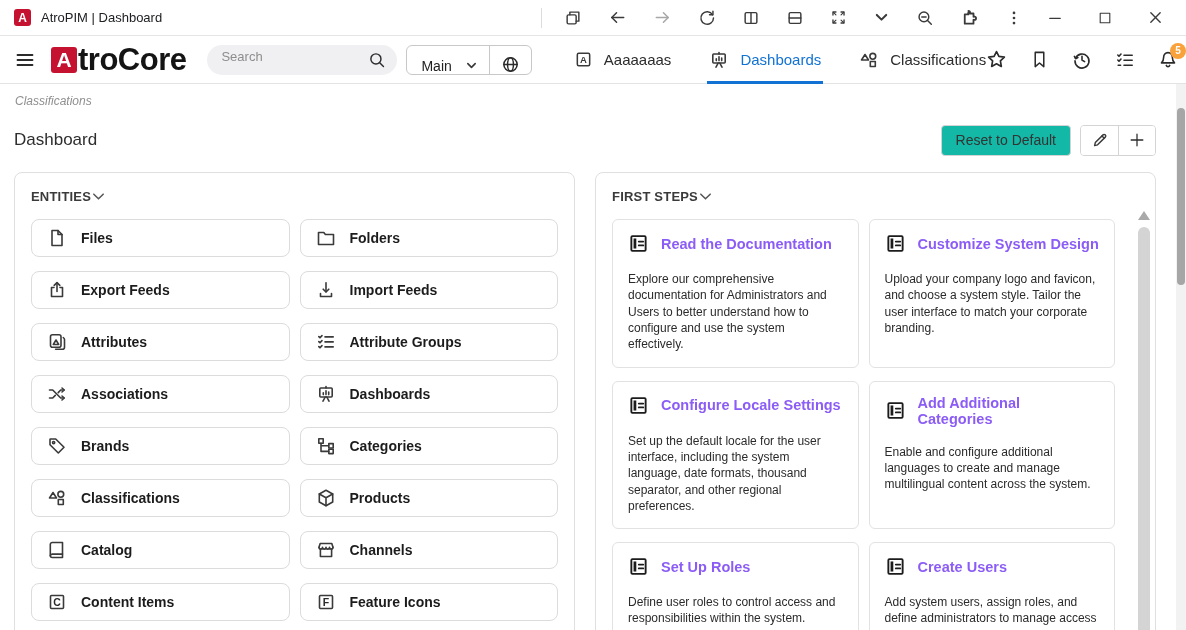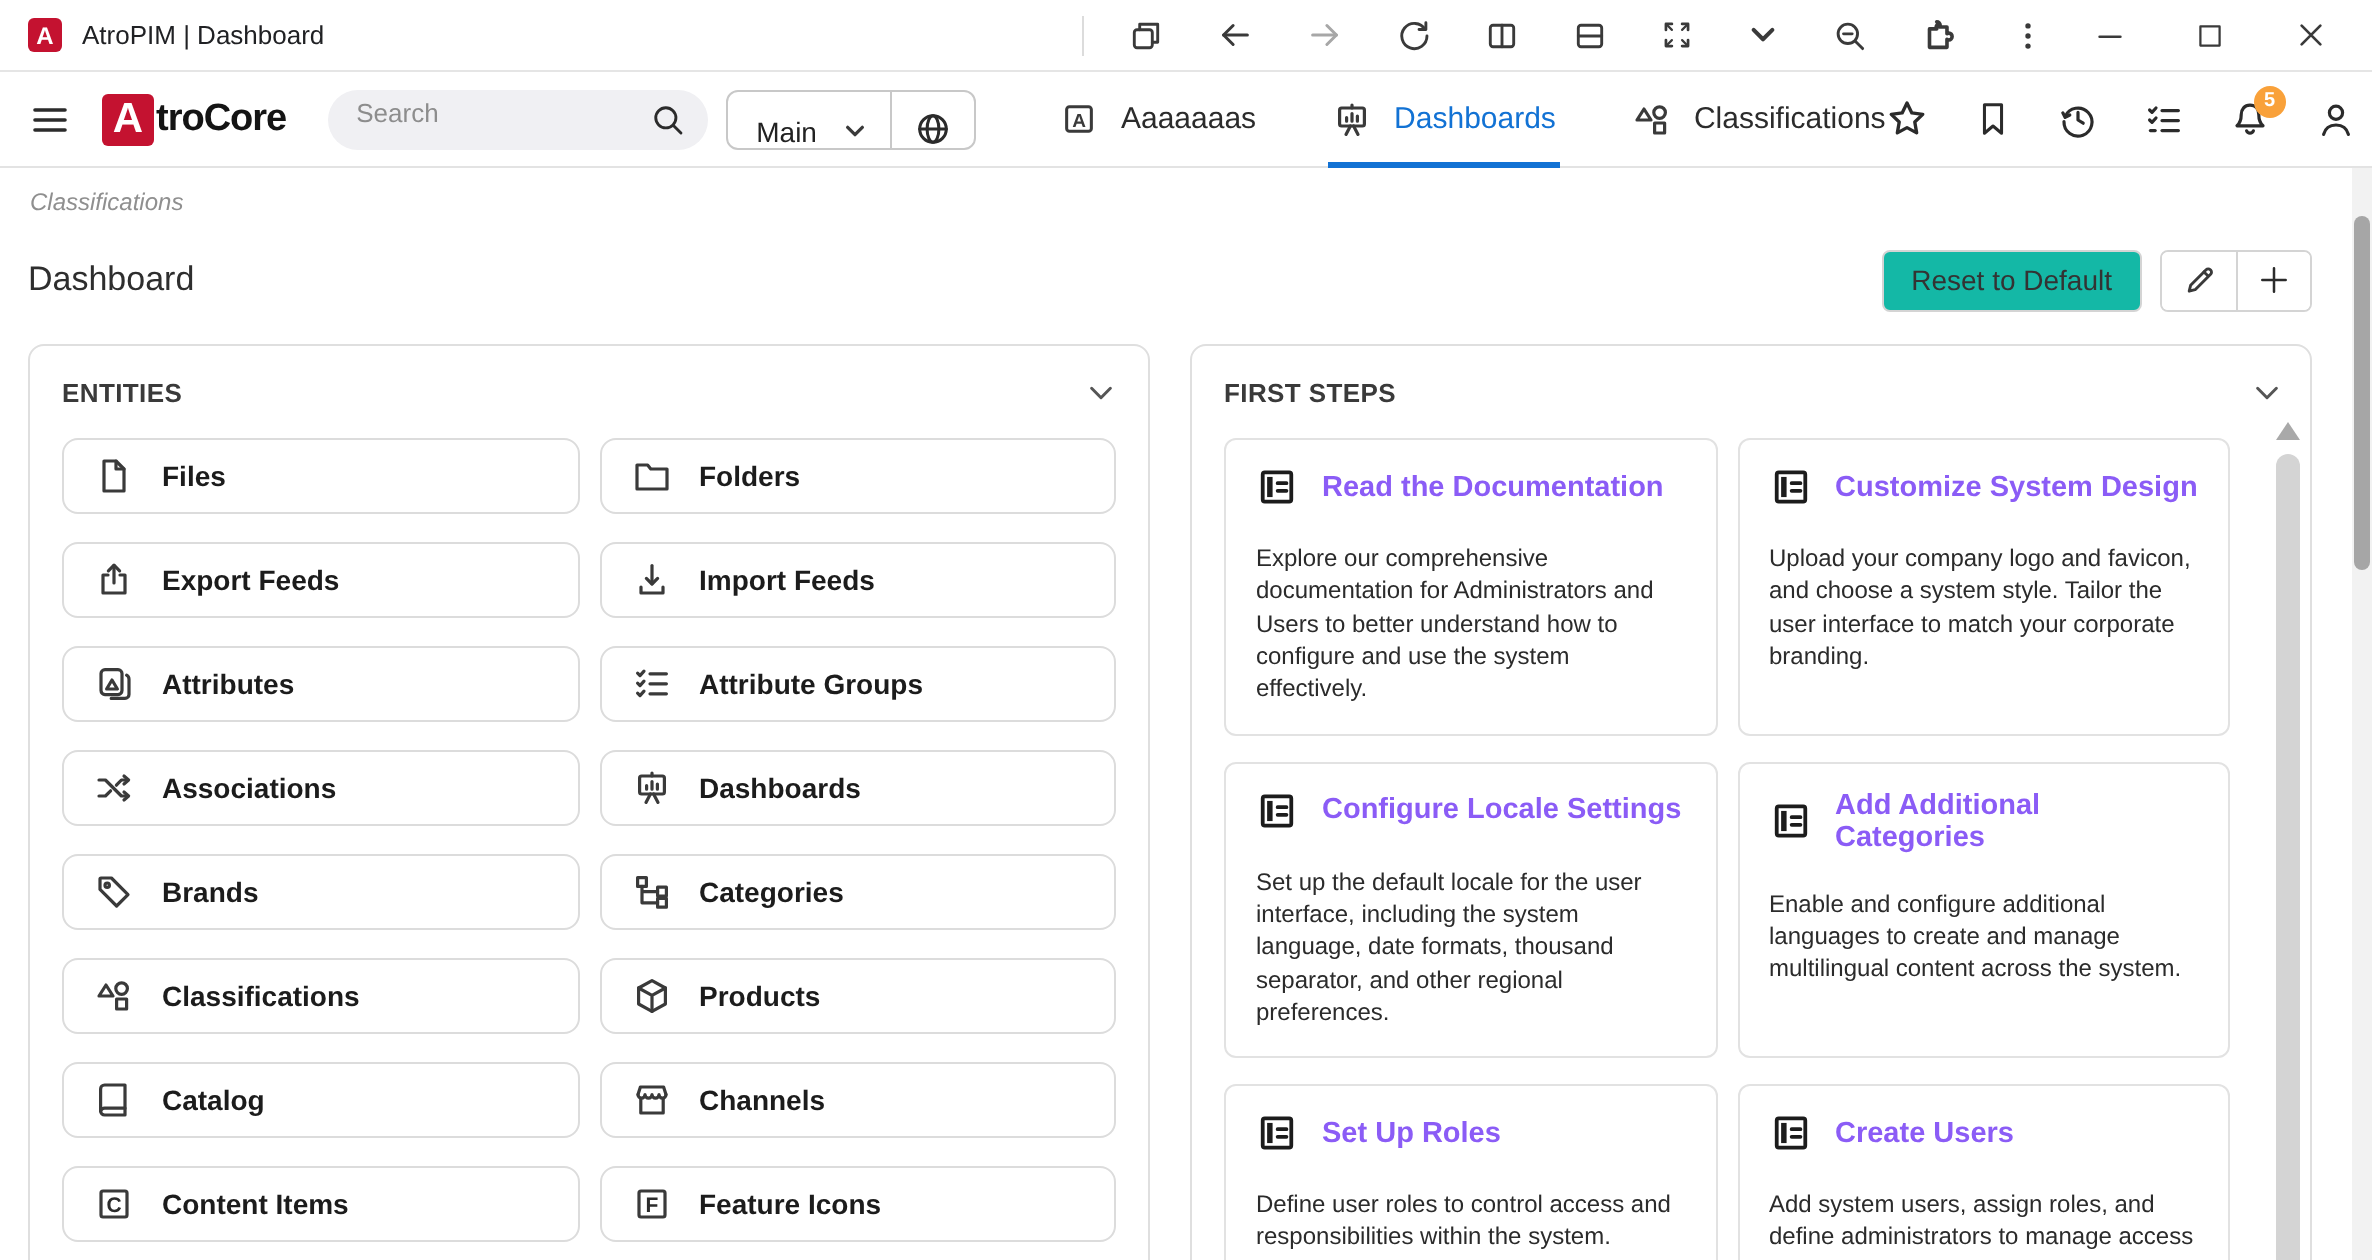--- a/index.html
+++ b/index.html
@@ -20,21 +20,21 @@
   .chrome-icons .cbtn { display:flex; align-items:center; justify-content:center; cursor:pointer; }
   .win-controls { display:flex; align-items:center; gap:34px; margin-right:22px; margin-left:10px; }
 
   
   .appbar { position:absolute; top:36px; left:0; width:1186px; height:48px; background:#fff;
     border-bottom:1px solid #e3e3e3; display:flex; align-items:center; }
   .hamburger { margin-left:15px; cursor:pointer; }
   .logo { display:flex; align-items:center; margin-left:16px; cursor:pointer; }
   .logo-box { width:26px; height:26px; background:#c41230; border-radius:3px; color:#fff;
     font-weight:bold; font-size:21px; display:flex; align-items:center; justify-content:center; }
-  .logo-text { font-size:19px; font-weight:bold; color:#141414; letter-spacing:-0.5px; margin-left:1px; }
+  .logo-text { font-size:31px; font-weight:bold; color:#141414; letter-spacing:-0.5px; margin-left:1px; }
   .search-wrap { position:relative; margin-left:21px; }
   .search-input { width:190px; height:30px; background:#f0f0f3; border:none; border-radius:16px;
     padding:0 34px 6px 14px; font-size:13px; color:#333; outline:none; font-family:"Liberation Sans",sans-serif; }
   .search-input::placeholder { color:#8d8d8d; }
   .search-icon { position:absolute; right:11px; top:6px; }
   .nav-group { display:flex; align-items:flex-end; height:30px; border:1px solid #c8c8c8; border-radius:6px;
     margin-left:9px; background:#fff; }
   .nav-main { display:flex; align-items:center; gap:14px; padding:0 12px 0 14px; font-size:14px; color:#222; cursor:pointer; }
   .nav-sep { width:1px; height:29px; background:#c8c8c8; }
   .nav-globe { padding:0 11px; cursor:pointer; display:flex; align-items:center; }
@@ -57,21 +57,21 @@
   .btn-reset { height:31px; padding:0 14px; background:#14b8a6; border:1px solid #d4d4d4; border-radius:4px;
     font-size:14px; color:#333; cursor:pointer; font-family:"Liberation Sans",sans-serif; }
   .btn-iconpair { display:flex; height:31px; border:1px solid #d4d4d4; border-radius:4px; overflow:hidden; background:#fff; }
   .btn-iconpair .ibtn { width:37px; display:flex; align-items:center; justify-content:center; cursor:pointer; background:#fff; border:none; }
   .btn-iconpair .ibtn + .ibtn { border-left:1px solid #d4d4d4; }
 
   
   .panels { position:absolute; top:172px; left:14px; display:flex; gap:20px; }
   .panel { width:561px; height:640px; background:#fff; border:1px solid #dfdfdf; border-radius:8px;
     padding:13px 16px 0 16px; position:relative; }
-  .panel-head { display:flex; align-items:center; justify-content:space-between; height:20px; }
+  .panel-head { display:flex; align-items:center; height:20px; }
   .panel-title { font-size:13px; font-weight:bold; color:#3a3a3a; letter-spacing:0.2px; }
   .panel-chevron { cursor:pointer; }
 
   .egrid { margin-top:13px; display:grid; grid-template-columns:1fr 1fr; column-gap:10px; row-gap:14px; }
   .ebtn { height:38px; border:1px solid #dcdcdc; border-radius:8px; background:#fff; display:flex;
     align-items:center; padding-left:15px; gap:14px; cursor:pointer; }
   .elabel { font-size:14px; font-weight:bold; color:#1c1c1c; }
 
   .fs-panel { padding-right:40px; }
   .cgrid { margin-top:13px; display:grid; grid-template-columns:1fr 1fr; column-gap:10px; row-gap:13px; }

